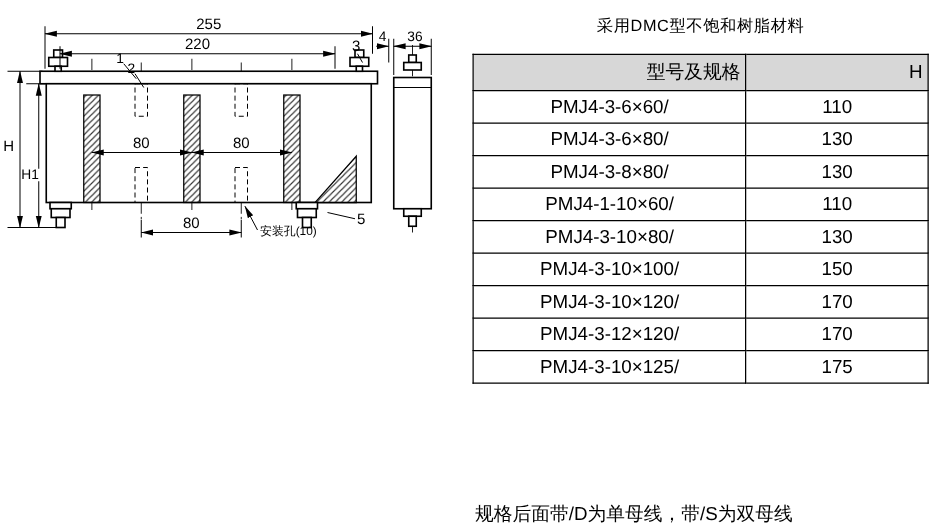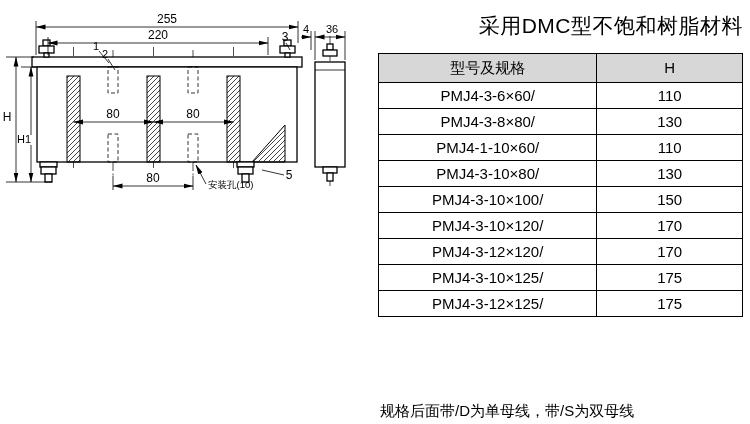--- a/index.html
+++ b/index.html
@@ -21,34 +21,34 @@
   .ol   { stroke:#000; stroke-width:1.3; fill:#fff; }
   .olh  { stroke:#000; stroke-width:1;   fill:url(#hatch); }
   .thin { stroke:#000; stroke-width:0.8; fill:none; }
   .dim  { stroke:#000; stroke-width:0.8; fill:none; }
   .cl   { stroke:#000; stroke-width:0.7; fill:none; stroke-dasharray:9 2.5 2 2.5; }
   .dsh  { stroke:#000; stroke-width:0.8; fill:none; stroke-dasharray:4 2.5; }
   .wbg  { fill:#fff; stroke:none; }
 
   
   .right-panel { position:absolute; left:378px; top:12px; width:365px; }
-  .panel-title { text-align:right; font-size:21px; letter-spacing:0.5px; margin-bottom:13px; }
+  .panel-title { text-align:center; font-size:13px; letter-spacing:0.5px; margin-bottom:13px; }
   table.spec-table { width:100%; border-collapse:collapse; table-layout:fixed; }
   .spec-table th, .spec-table td {
     border:1px solid #000;
     text-align:center;
     font-size:15px;
     font-weight:normal;
     padding:0 4px;
     height:25px;
     line-height:25px;
     white-space:nowrap;
     overflow:hidden;
   }
-  .spec-table thead th { background:#d7d7d7; height:28px; line-height:28px; }
+  .spec-table thead th { background:#d7d7d7; height:28px; line-height:28px;text-align:right; }
   .col-model { width:60%; }
   .col-h { width:40%; }
   .footnote { position:absolute; left:380px; top:402px; font-size:15px; }
 </style>
 </head>
 <body>
 
 <div class="page">
 
   <div class="drawing-area">
@@ -195,20 +195,24 @@
           <th>型号及规格</th>
           <th>H</th>
         </tr>
       </thead>
       <tbody>
         <tr>
           <td>PMJ4-3-6×60/</td>
           <td>110</td>
         </tr>
         <tr>
+          <td>PMJ4-3-6×80/</td>
+          <td>130</td>
+        </tr>
+        <tr>
           <td>PMJ4-3-8×80/</td>
           <td>130</td>
         </tr>
         <tr>
           <td>PMJ4-1-10×60/</td>
           <td>110</td>
         </tr>
         <tr>
           <td>PMJ4-3-10×80/</td>
           <td>130</td>
@@ -220,24 +224,20 @@
         <tr>
           <td>PMJ4-3-10×120/</td>
           <td>170</td>
         </tr>
         <tr>
           <td>PMJ4-3-12×120/</td>
           <td>170</td>
         </tr>
         <tr>
           <td>PMJ4-3-10×125/</td>
-          <td>175</td>
-        </tr>
-        <tr>
-          <td>PMJ4-3-12×125/</td>
           <td>175</td>
         </tr>
       </tbody>
     </table>
   </div>
 
   <div class="footnote">规格后面带/D为单母线，带/S为双母线</div>
 </div>
 
 </body></html>

